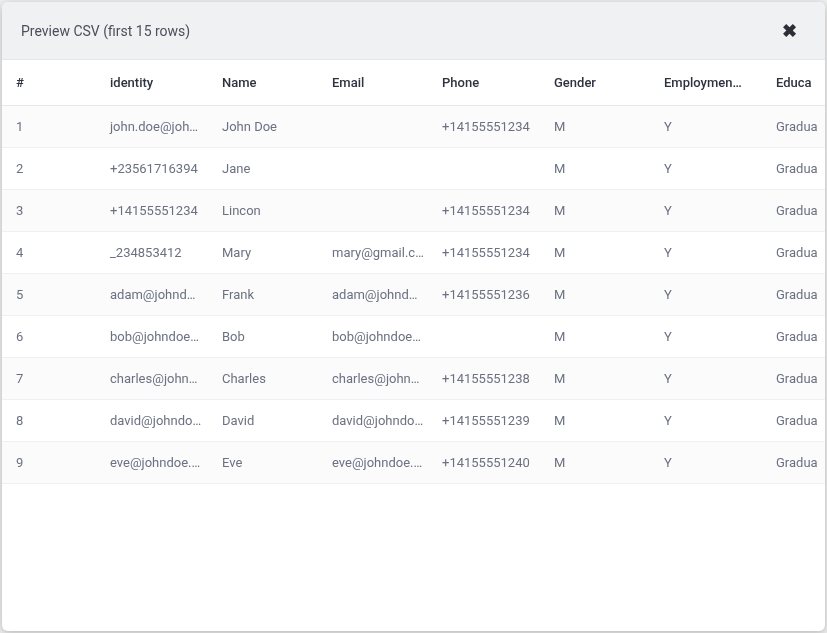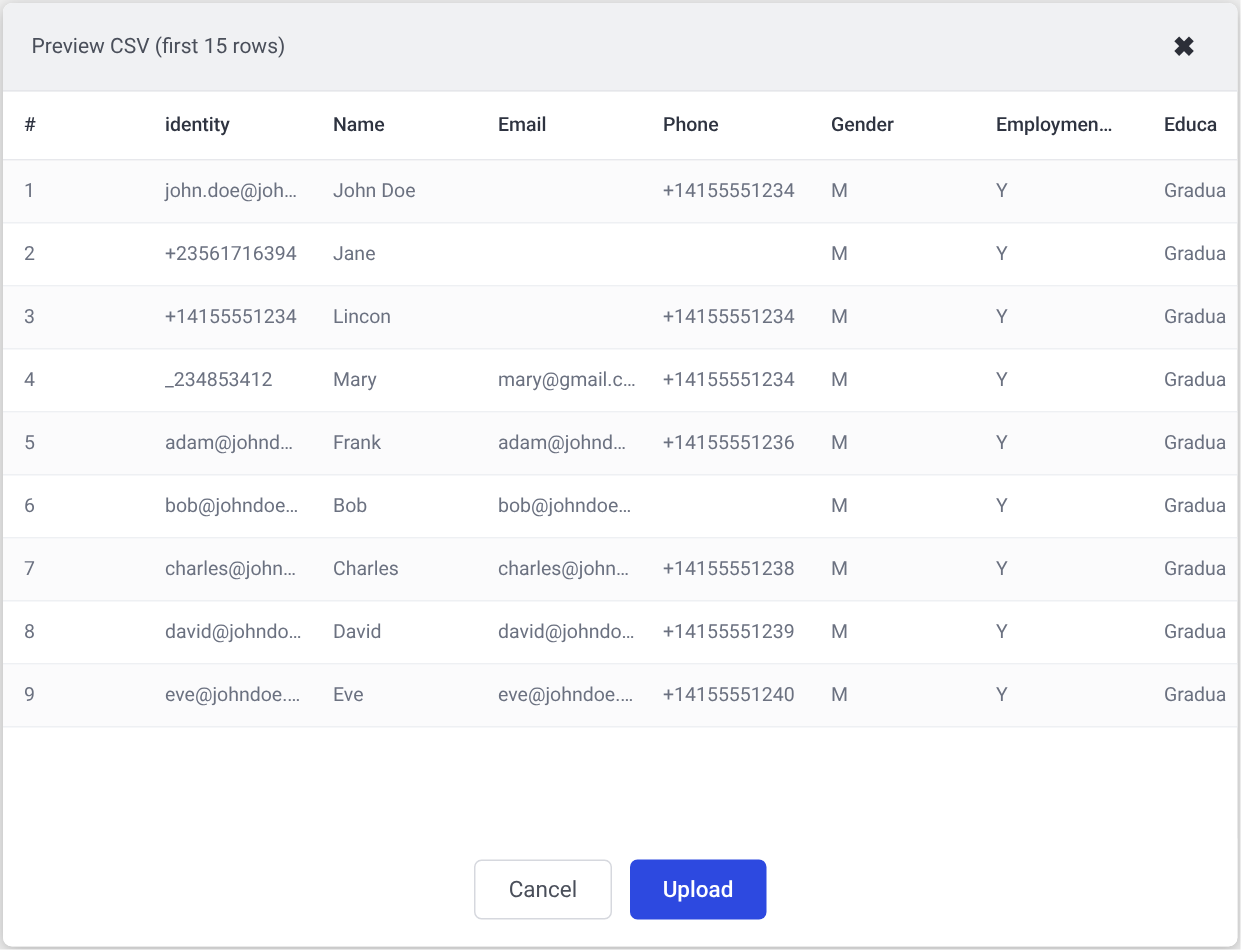--- a/index.html
+++ b/index.html
@@ -223,18 +223,14 @@
             <td>eve@johndoe.…</td>
             <td>+14155551240</td>
             <td>M</td>
             <td>Y</td>
             <td>Gradua</td>
           </tr>
         </tbody>
     </table>
   </div>
 
-  <div class="modal-footer">
-    <button class="btn btn-cancel">Cancel</button>
-    <button class="btn btn-upload">Upload</button>
-  </div>
 
 </div>
 
 </body></html>

